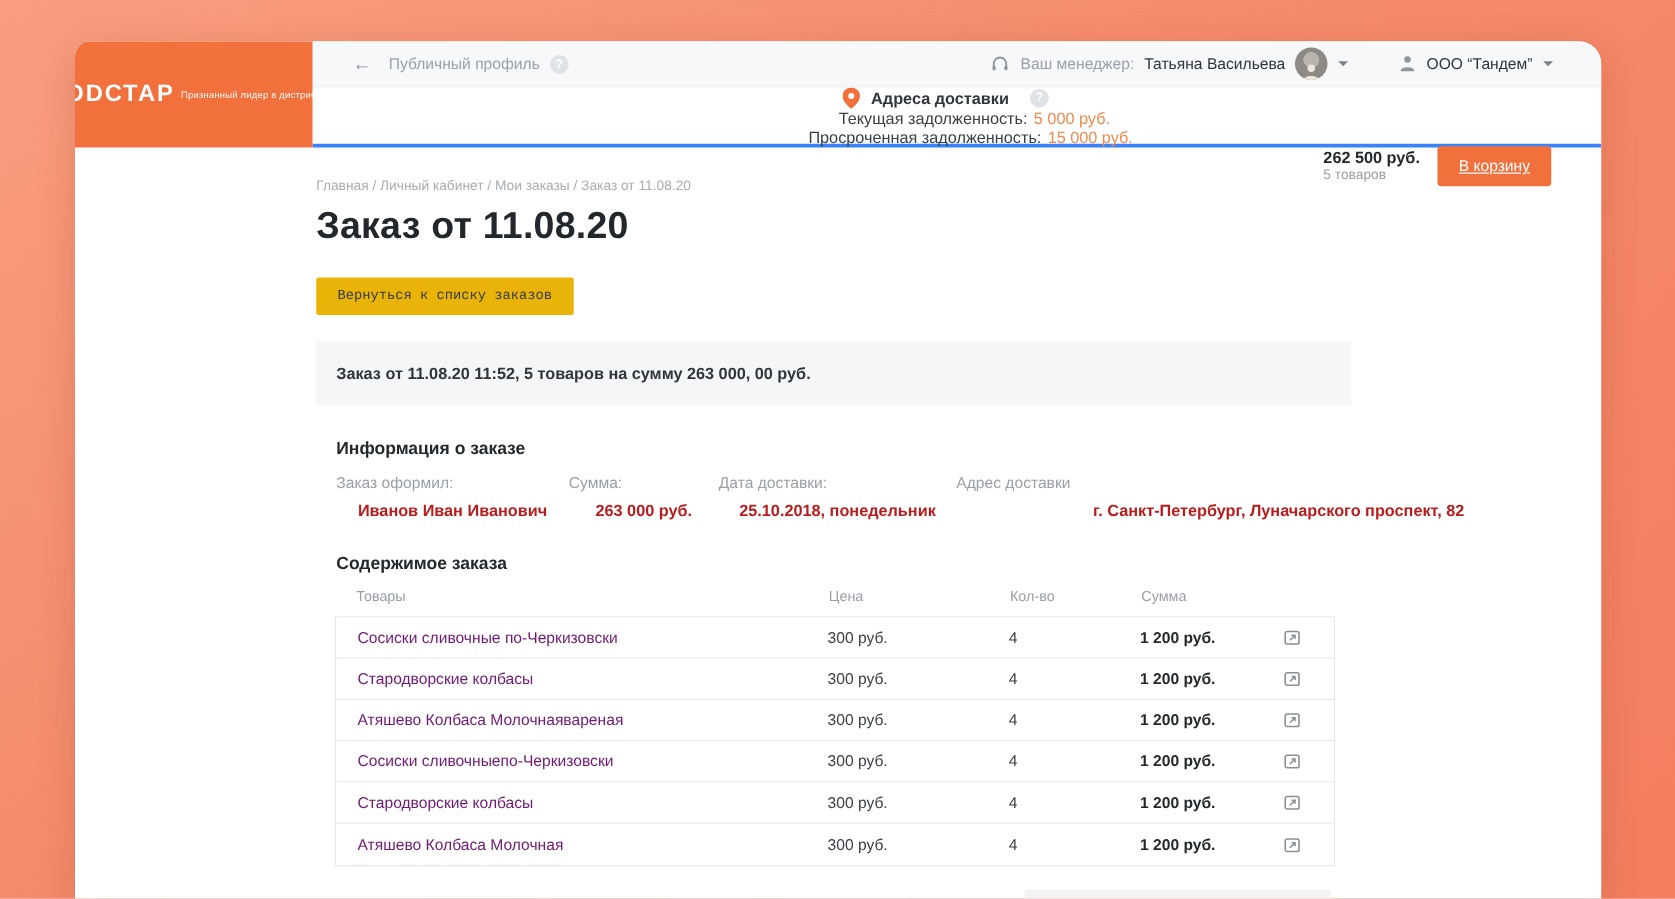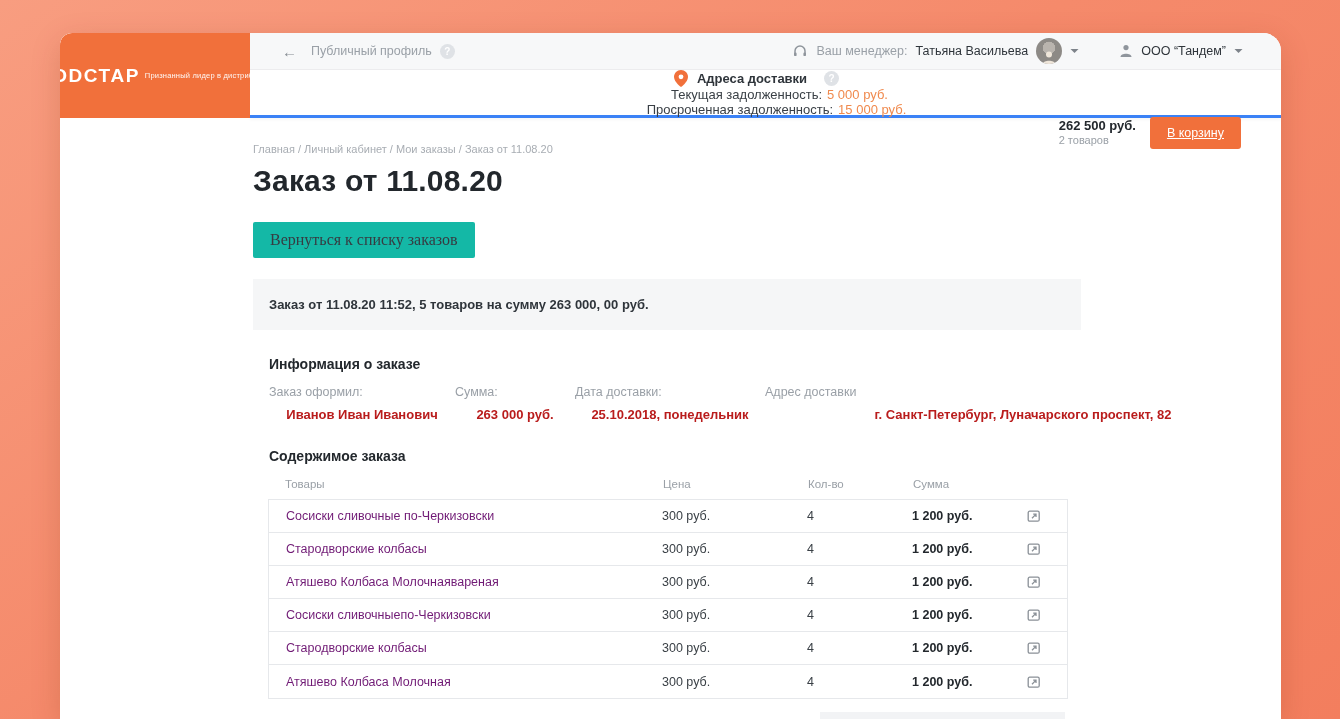--- a/index.html
+++ b/index.html
@@ -71,22 +71,22 @@
   .cart-count { font-size:11px; color:#9aa0a7; }
   .cart-button {
     background: var(--accent, #f1703b); border:none; color:#fff;
     font-family:inherit; font-size:12.5px; padding:9px 17px; border-radius:3px; cursor:pointer;text-decoration:underline;
   }
   
   .content { padding:25px 0 0 193px; }
   .breadcrumb { font-size:11px; color:#a8adb3; }
   .page-title { margin-top:9px; font-size:30px; font-weight:800; color:#22272c; letter-spacing:.2px; }
   .back-btn {
-    margin-top:24px; display:inline-block; background:#14b8a6; border:none; cursor:pointer;
-    font-family:Liberation Serif, serif; font-size:16px; color:#363c42; padding:9px 17px; border-radius:2px;
+    margin-top:24px; display:inline-block; background:#eab308; border:none; cursor:pointer;
+    font-family:Liberation Mono, monospace; font-size:11px; color:#363c42; padding:9px 17px; border-radius:2px;
   }
   .summary-bar {
     margin-top:21px; width:828px; background:#f5f6f7;
     padding:18px 16px; font-size:13px; font-weight:700; color:#2f353b;
   }
   .section-heading { margin-top:26px; padding-left:16px; font-size:14px; font-weight:800; color:#23282d; }
   .info-grid {
     margin-top:13px; padding-left:16px;
     display:grid; grid-template-columns:186px 120px 190px auto;
   }
@@ -187,21 +187,21 @@
       <span class="debt-value">5 000 руб.</span>
     </div>
     <div class="debt-group debt-2">
       <span class="debt-label">Просроченная задолженность:</span>
       <span class="debt-value">15 000 руб.</span>
     </div>
 
     <div class="sh-right">
       <div class="cart-info">
         <div class="cart-total">262 500 руб.</div>
-        <div class="cart-count">2 товаров</div>
+        <div class="cart-count">5 товаров</div>
       </div>
       <button class="cart-button">В корзину</button>
     </div>
   </div>
 
   <div class="content">
     <div class="breadcrumb">Главная / Личный кабинет / Мои заказы / Заказ от 11.08.20</div>
     <h1 class="page-title">Заказ от 11.08.20</h1>
 
     <button class="back-btn">Вернуться к списку заказов</button>

